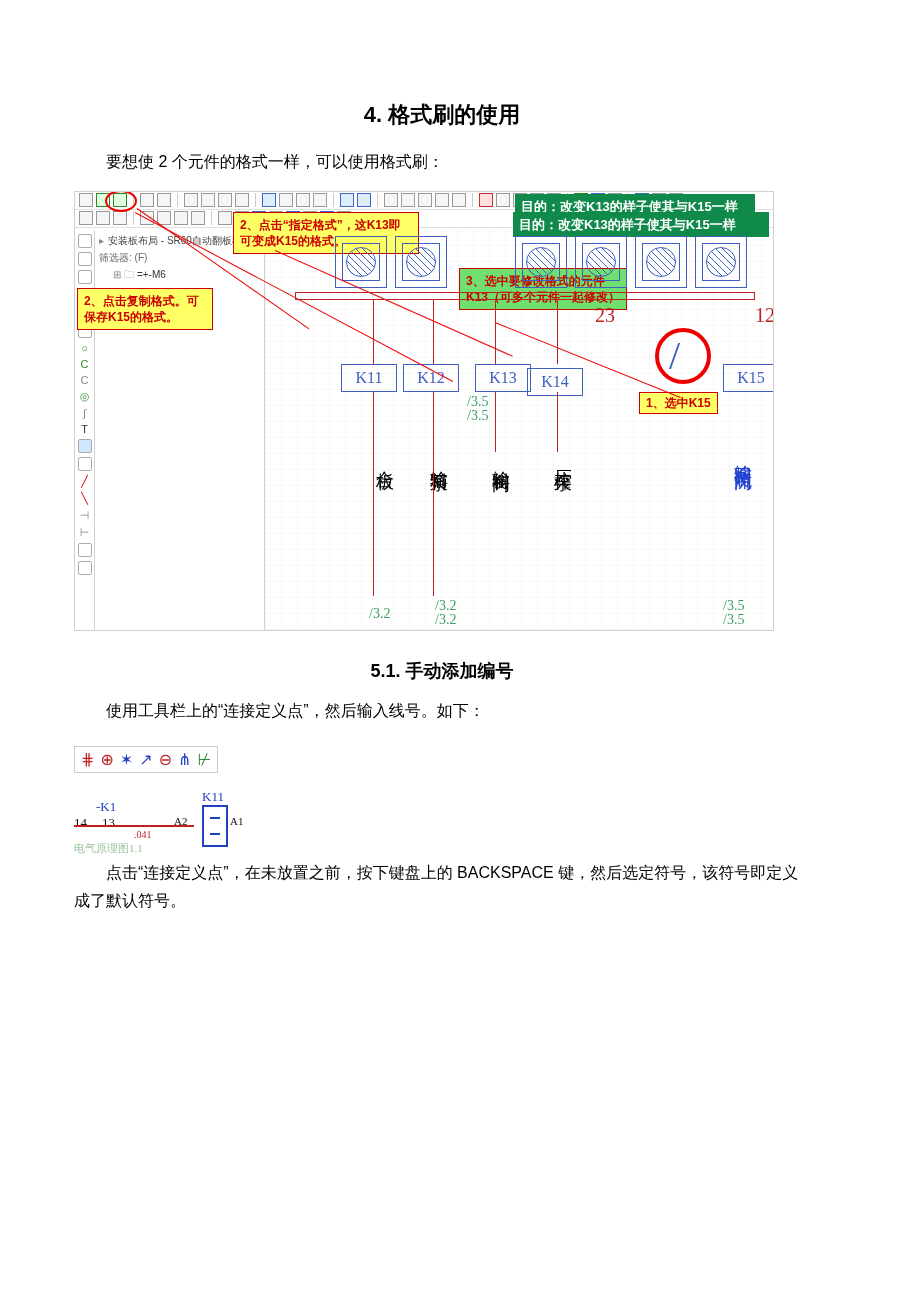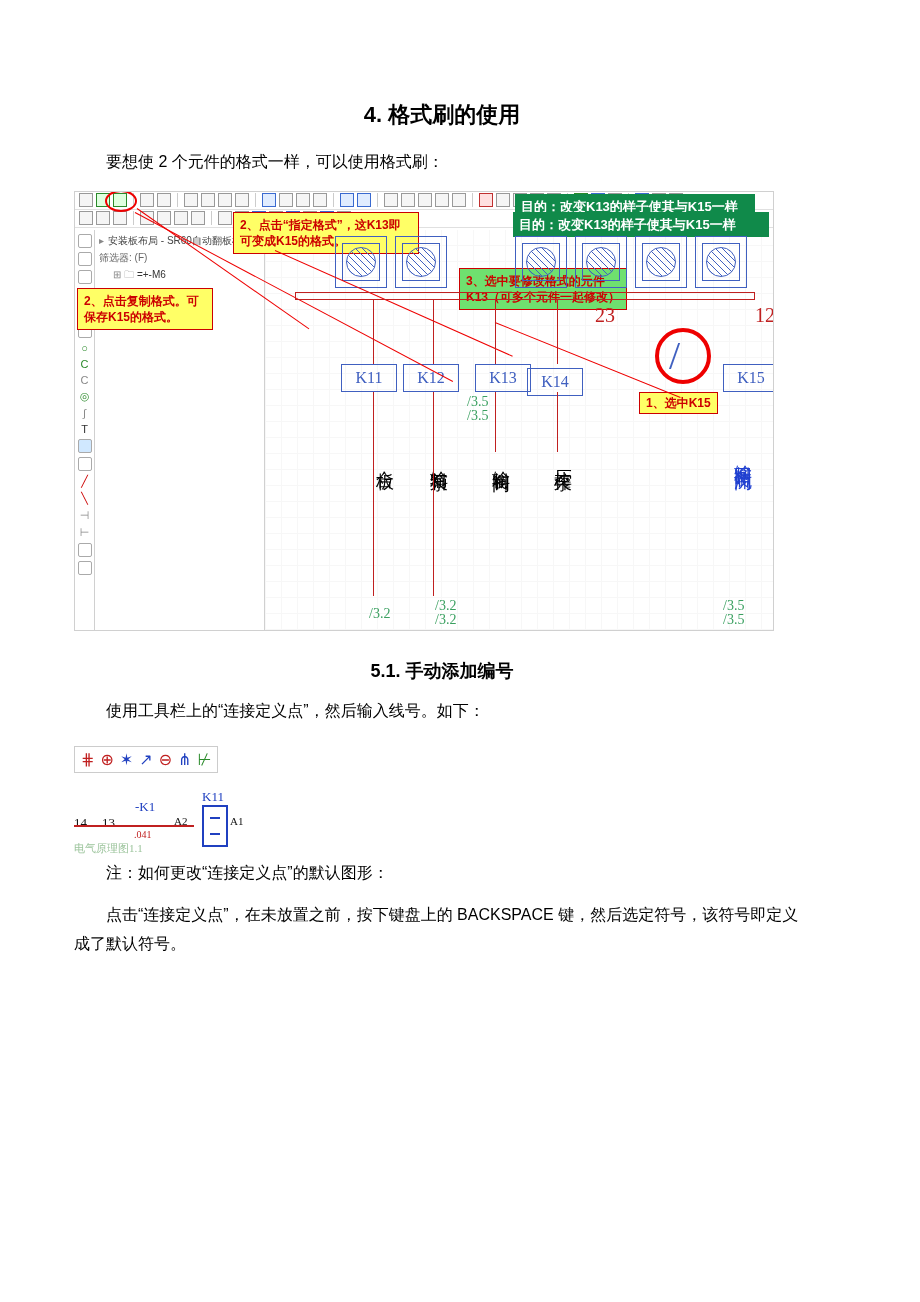--- a/index.html
+++ b/index.html
@@ -329,28 +329,27 @@
     <span class="ti c-red">⊕</span>
     <span class="ti c-blue">✶</span>
     <span class="ti c-blue">↗</span>
     <span class="ti c-red">⊖</span>
     <span class="ti c-blue">⋔</span>
     <span class="ti c-green">⊬</span>
   </div>
 
   
   <div class="k1fig">
-    <div class="k1txt" style="left:22px; top:12px; color:#2040c0;margin-left:39px;">-K1</div>
+    <div class="k1txt" style="left:22px; top:12px; color:#2040c0;">-K1</div>
     <div class="k1txt" style="left:0px; top:28px; color:#111;">14</div>
     <div class="k1txt" style="left:28px; top:28px; color:#111;">13</div>
     <div class="wire"></div>
     <div class="k1txt" style="left:60px; top:42px; color:#c02020; font-size:10px;">.041</div>
     <div class="k1txt" style="left:100px; top:28px; color:#111; font-size:11px;">A2</div>
     <div class="ladder"></div>
     <div class="k1txt" style="left:128px; top:2px; color:#2040c0;">K11</div>
     <div class="k1txt" style="left:156px; top:28px; color:#111; font-size:11px;">A1</div>
     <div class="k1txt" style="left:0px; top:54px; color:#9cc49c; font-size:11px;">电气原理图1.1</div>
   </div>
 
-  <p class="body">注：如何更改“连接定义点”的默认图形：</p>
   <p class="body" style="text-indent:2em;">点击“连接定义点”，在未放置之前，按下键盘上的 BACKSPACE 键，然后选定符号，该符号即定义成了默认符号。</p>
 
 </div>
 
 </body></html>

